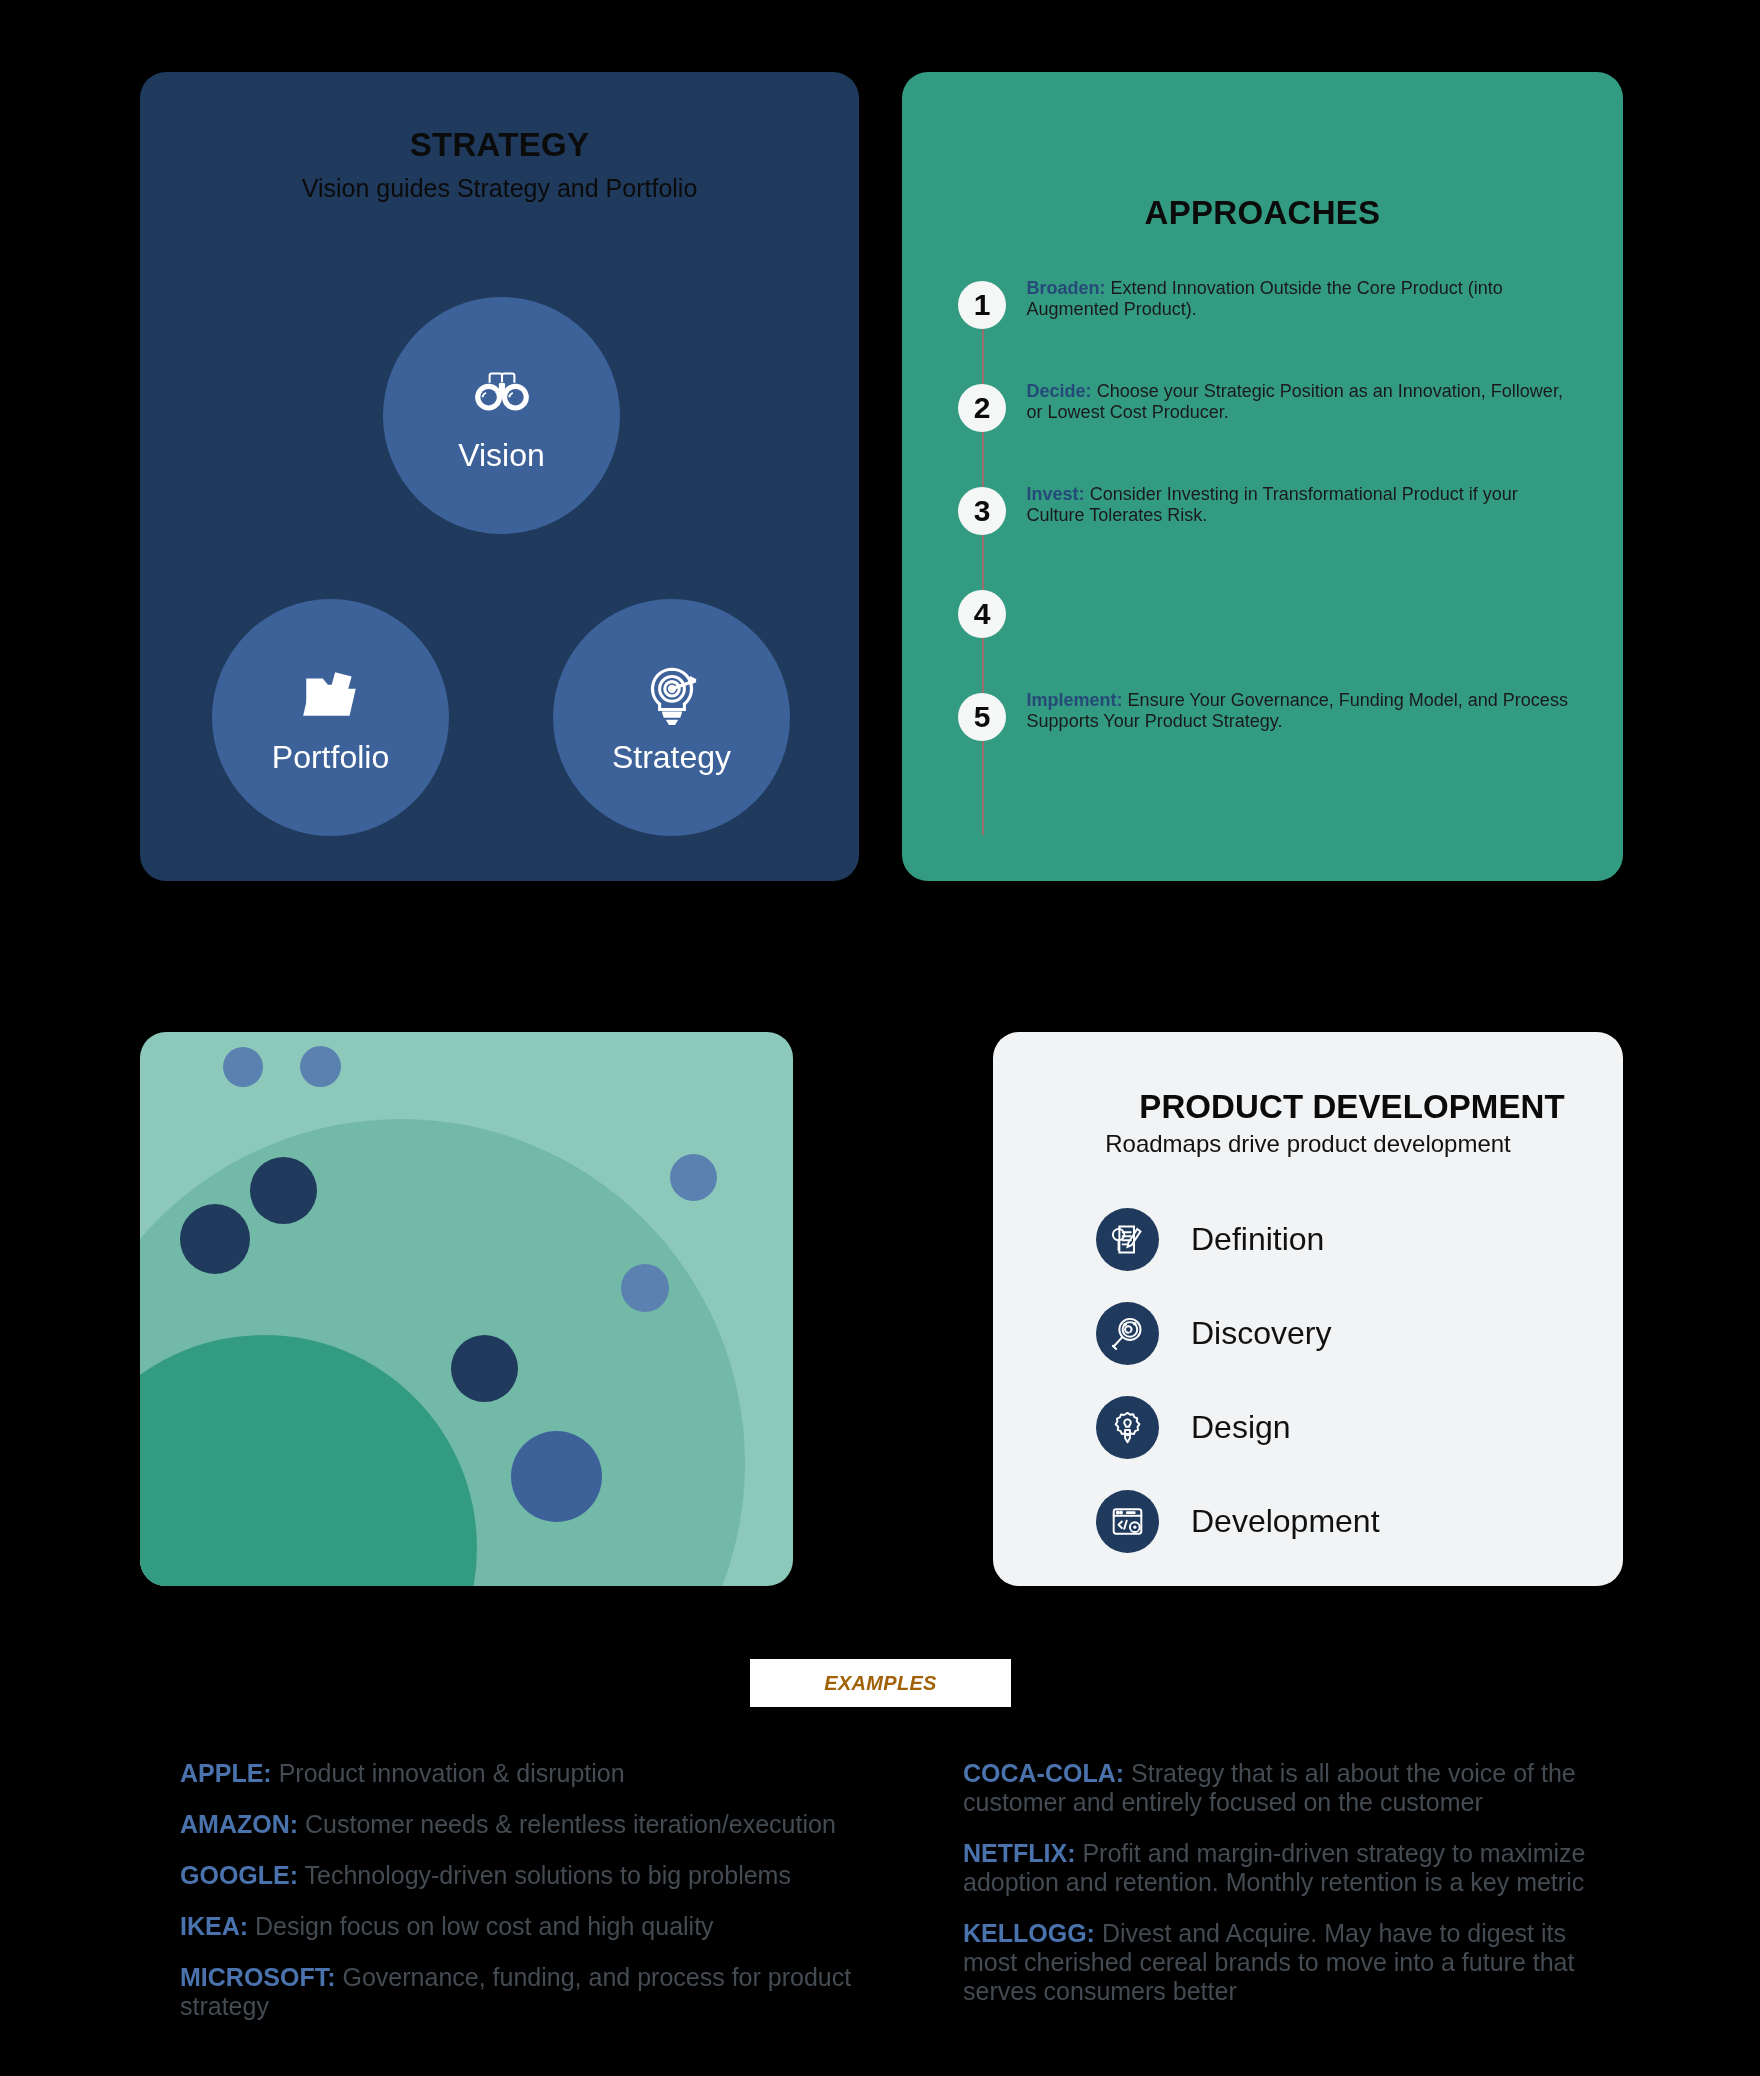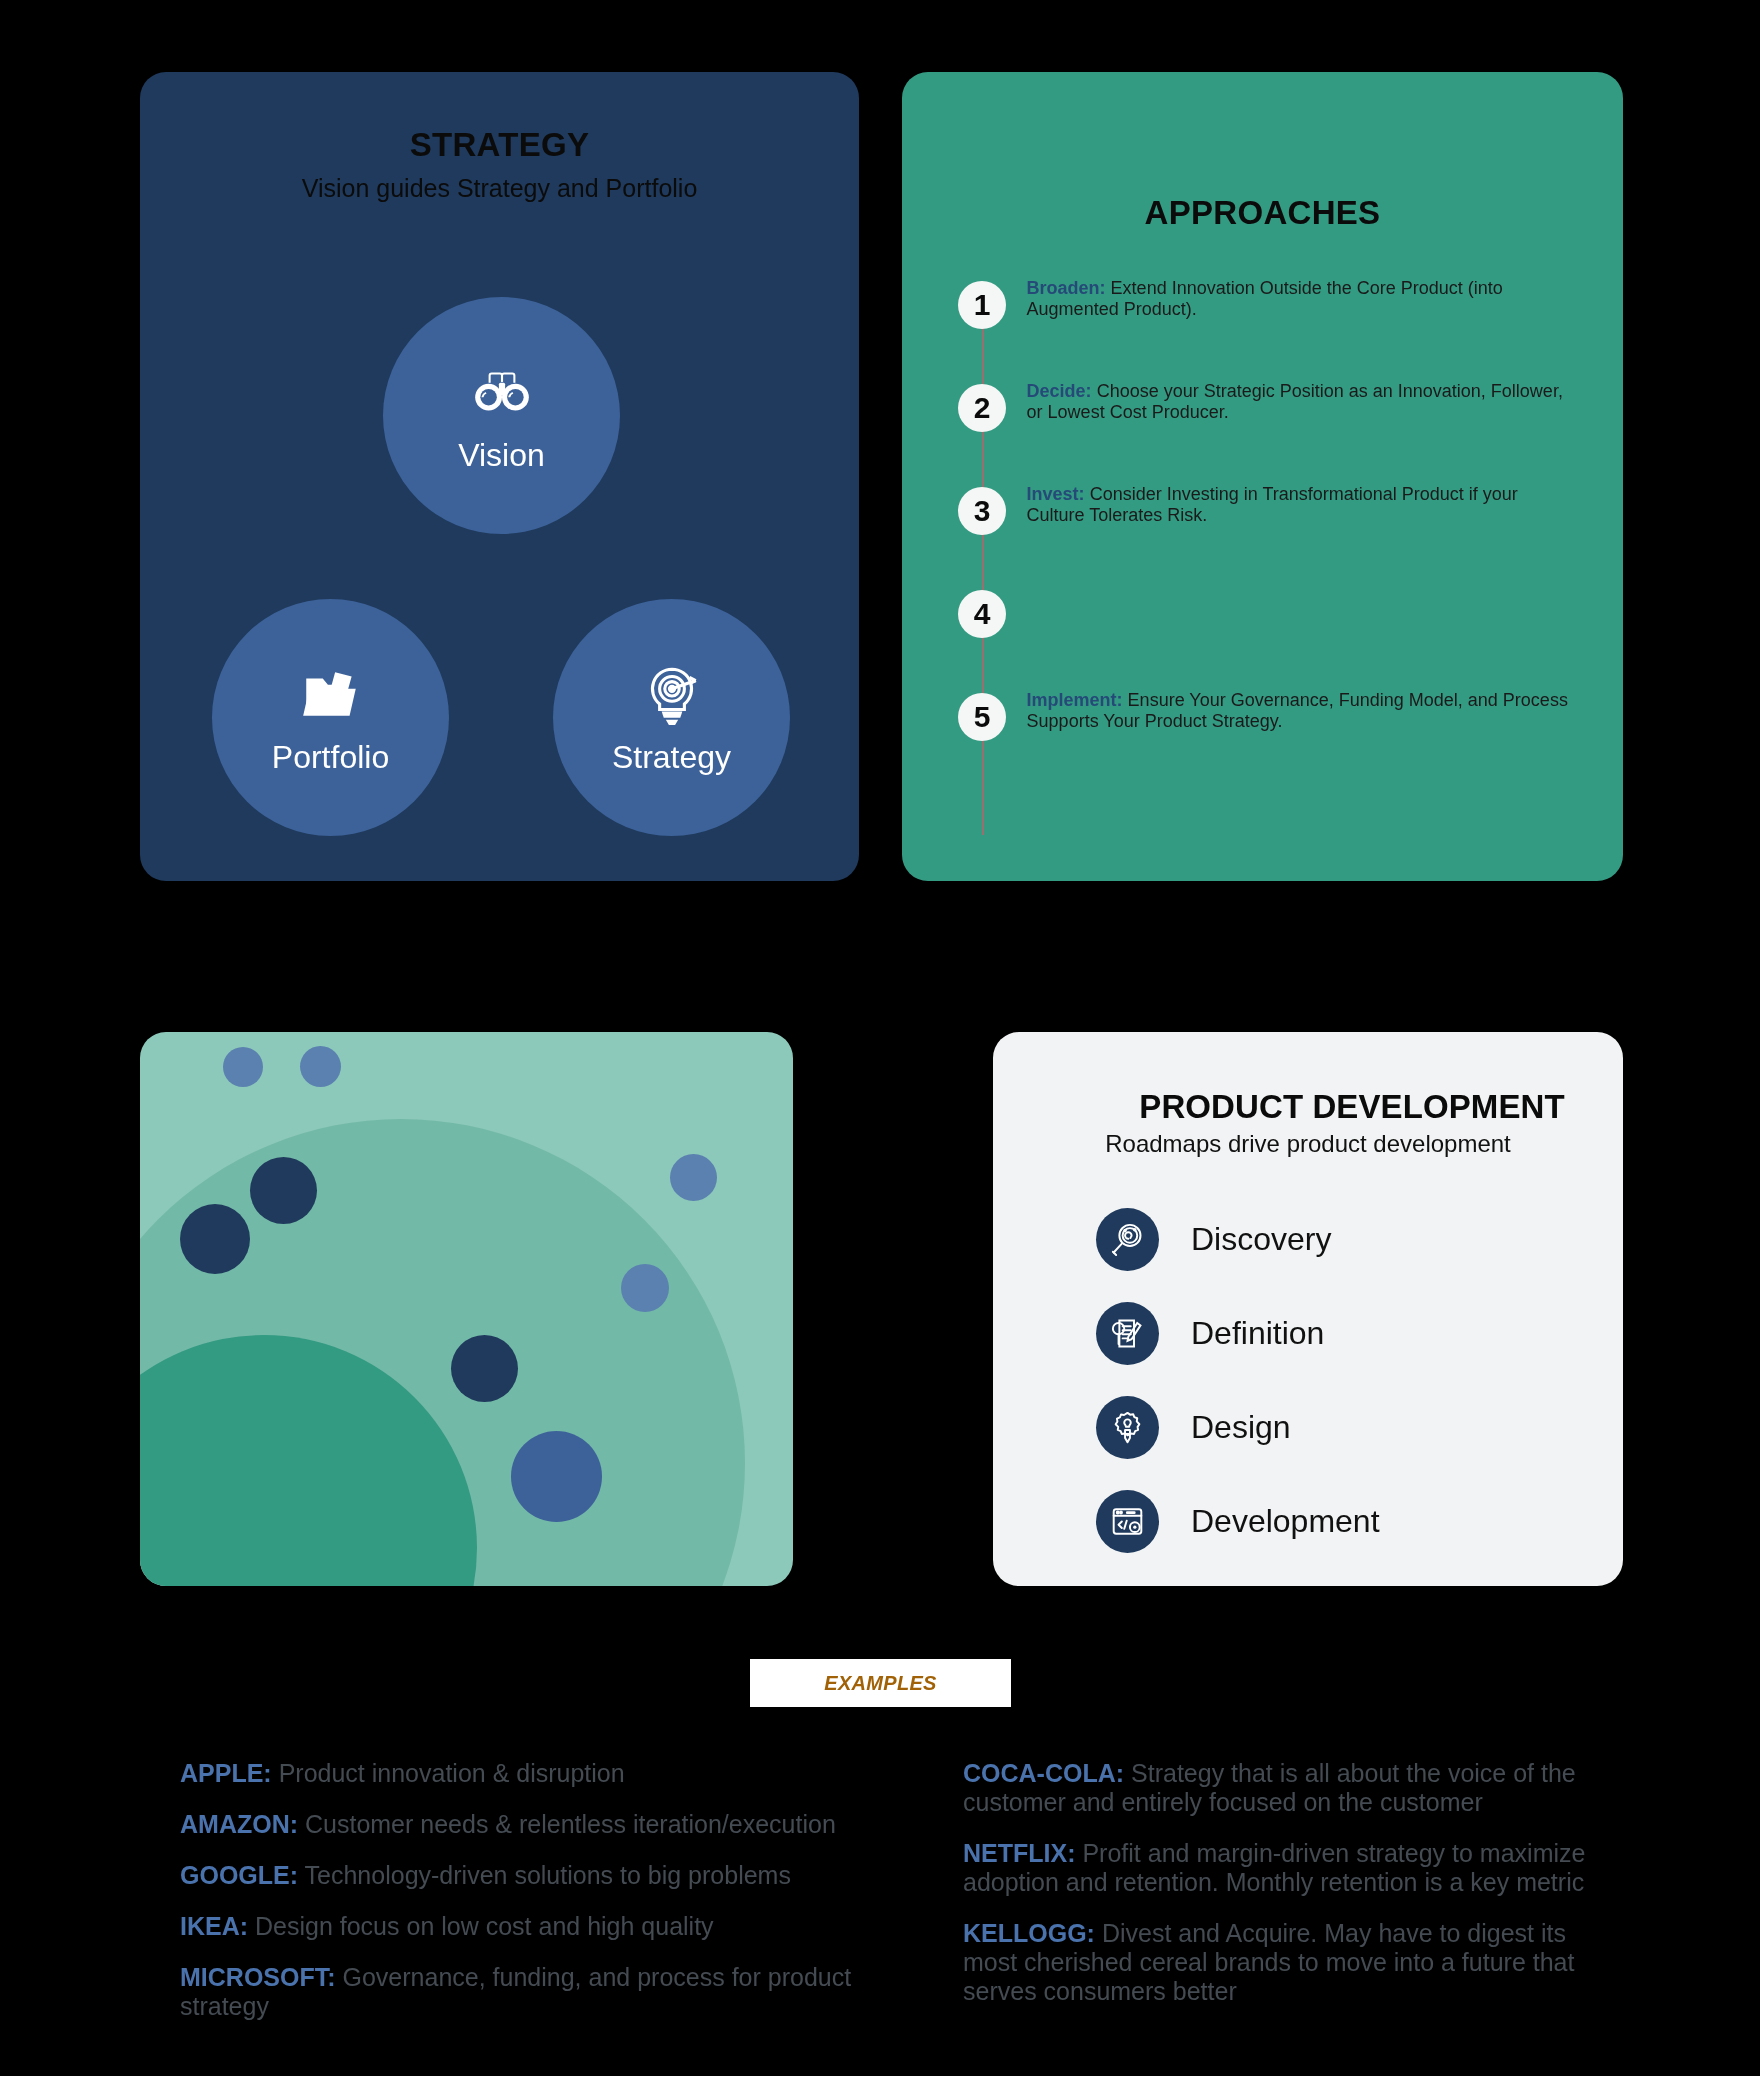--- a/index.html
+++ b/index.html
@@ -206,43 +206,43 @@
   </div>
 
   <div class="panel-pd">
     <div class="pd-title">PRODUCT DEVELOPMENT</div>
     <div class="pd-sub">Roadmaps drive product development</div>
     <div class="pd-list">
 
       <div class="pd-row">
         <span class="pd-badge">
           <svg viewBox="0 0 48 48" fill="none" stroke="#fff" stroke-width="2.4" stroke-linecap="round">
+            <path d="M14 8h18v32H14z"></path>
+            <path d="M18 15h10M18 20h10M18 25h10M18 30h7"></path>
+            <circle cx="13" cy="18" r="7"></circle>
+            <path d="M13 25v12"></path>
+            <path d="M36 11l4 3-11 17-5 2 1-5z"></path>
+          </svg>
+        </span>
+        <span class="pd-label">Definition</span>
+      </div>
+
+      <div class="pd-row">
+        <span class="pd-badge">
+          <svg viewBox="0 0 48 48" fill="none" stroke="#fff" stroke-width="2.4" stroke-linecap="round">
             <circle cx="27" cy="19" r="13"></circle>
             <circle cx="27" cy="19" r="9"></circle>
             <path d="M25 23a4 4 0 1 1 4-4c0 1.6-1.2 2-1.4 3.2"></path>
             <path d="M17 29L7 40"></path>
               <path d="M6 39l4 4"></path>
             <circle cx="33" cy="12" r="1" fill="#fff"></circle>
             <circle cx="21" cy="13" r="1" fill="#fff"></circle>
           </svg>
         </span>
         <span class="pd-label">Discovery</span>
-      </div>
-
-      <div class="pd-row">
-        <span class="pd-badge">
-          <svg viewBox="0 0 48 48" fill="none" stroke="#fff" stroke-width="2.4" stroke-linecap="round">
-            <path d="M14 8h18v32H14z"></path>
-            <path d="M18 15h10M18 20h10M18 25h10M18 30h7"></path>
-            <circle cx="13" cy="18" r="7"></circle>
-            <path d="M13 25v12"></path>
-            <path d="M36 11l4 3-11 17-5 2 1-5z"></path>
-          </svg>
-        </span>
-        <span class="pd-label">Definition</span>
       </div>
 
       <div class="pd-row">
         <span class="pd-badge">
           <svg viewBox="0 0 48 48" fill="none" stroke="#fff" stroke-width="2.4" stroke-linejoin="round">
             <path d="M24 6l3.2 2.2 3.8-.6 1.4 3.6 3.6 1.4-.6 3.8L38.6 20l-2.2 3.2.6 3.8-3.6 1.4-1.4 3.6-3.8-.6L24 33.6 20.8 31.4l-3.8.6-1.4-3.6-3.6-1.4.6-3.8L9.4 20l2.2-3.2-.6-3.8 3.6-1.4 1.4-3.6 3.8.6z"></path>
             <path d="M20 18a4 4 0 1 1 8 0c0 2-2 3-2 5h-4c0-2-2-3-2-5z"></path>
             <path d="M21 27h6v10l-3 5-3-5z"></path>
             <path d="M21 32h6"></path>
           </svg>

